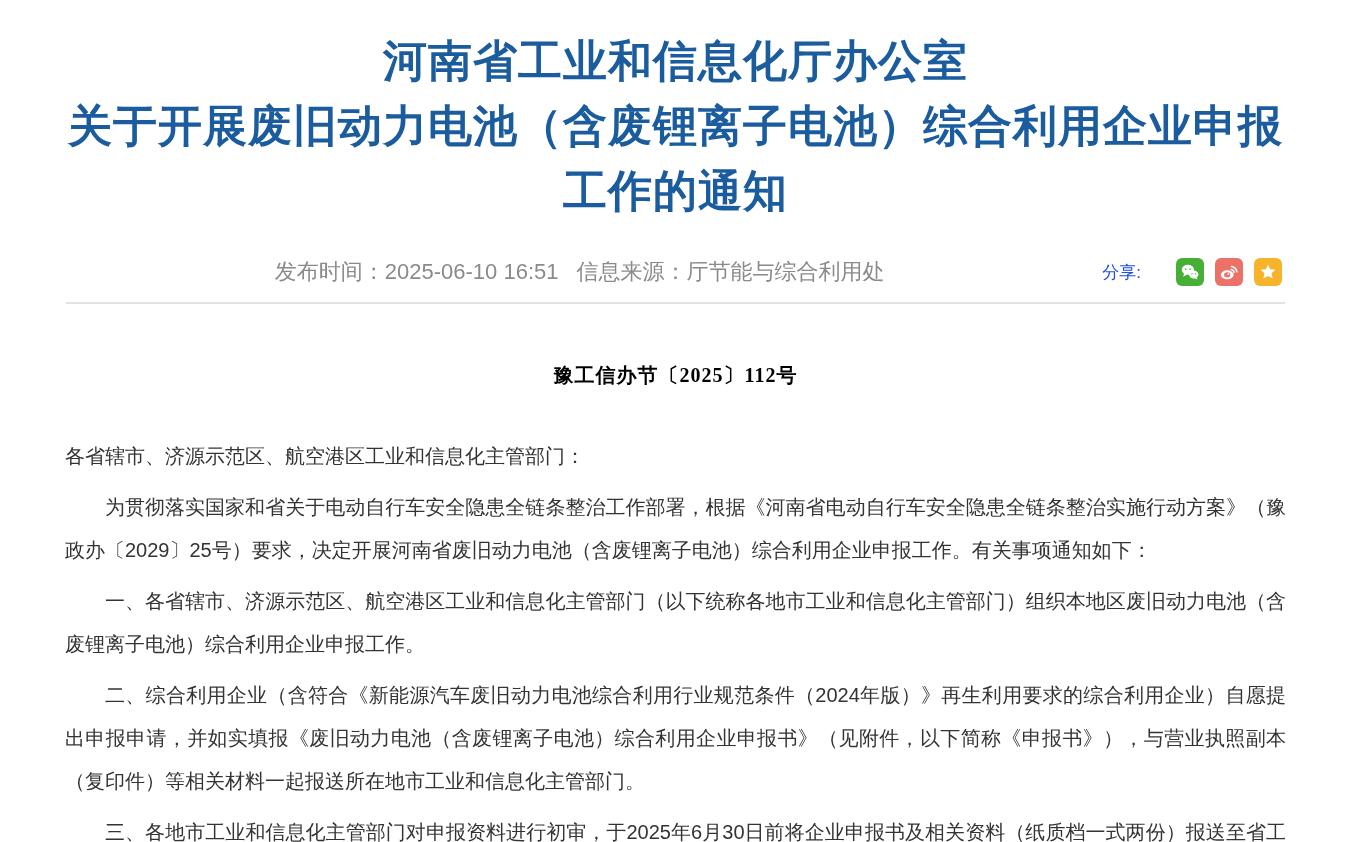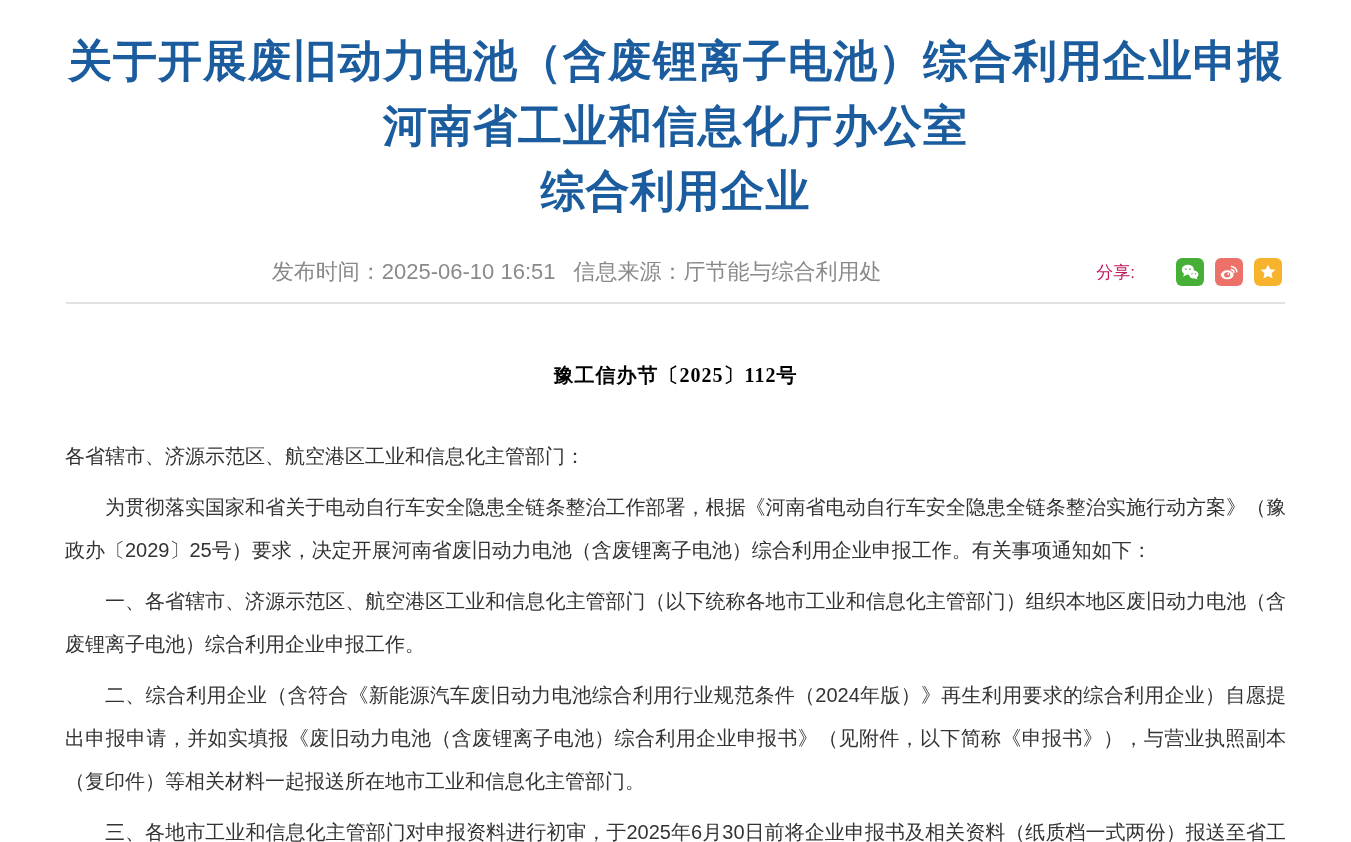--- a/index.html
+++ b/index.html
@@ -38,23 +38,23 @@
     white-space: nowrap;
   }
   .meta-text .sep { display: inline-block; width: 18px; }
   .share-bar {
     flex: none;
     display: flex;
     align-items: center;
     padding-right: 12px;
   }
   .share-label {
-    color: #be185d;
+    color: #1d4ed8;
     font-size: 17px;
-    margin-right: 30px;
+    margin-right: 24px;
   }
   .share-btn {
     width: 28px;
     height: 28px;
     border-radius: 6px;
     margin-left: 11px;
     display: inline-flex;
     align-items: center;
     justify-content: center;
     cursor: pointer;
@@ -90,23 +90,23 @@
   }
   .body-block p { margin: 8px; }
   .body-block p.indent { text-indent: 2em; }
 </style>
 </head>
 <body>
 
 <div class="page">
 
   <h1 class="title-block">
+    <div>河南省工业和信息化厅办公室</div>
     <div>关于开展废旧动力电池（含废锂离子电池）综合利用企业申报</div>
-    <div>河南省工业和信息化厅办公室</div>
-    <div>综合利用企业</div>
+    <div>工作的通知</div>
   </h1>
 
   <div class="meta-row">
     <div class="meta-text">
       <span>发布时间：</span><span>2025-06-10 16:51</span><span class="sep"></span><span>信息来源：</span><span>厅节能与综合利用处</span>
     </div>
     <div class="share-bar">
       <span class="share-label">分享:</span>
       <a class="share-btn wechat">
         <span>

